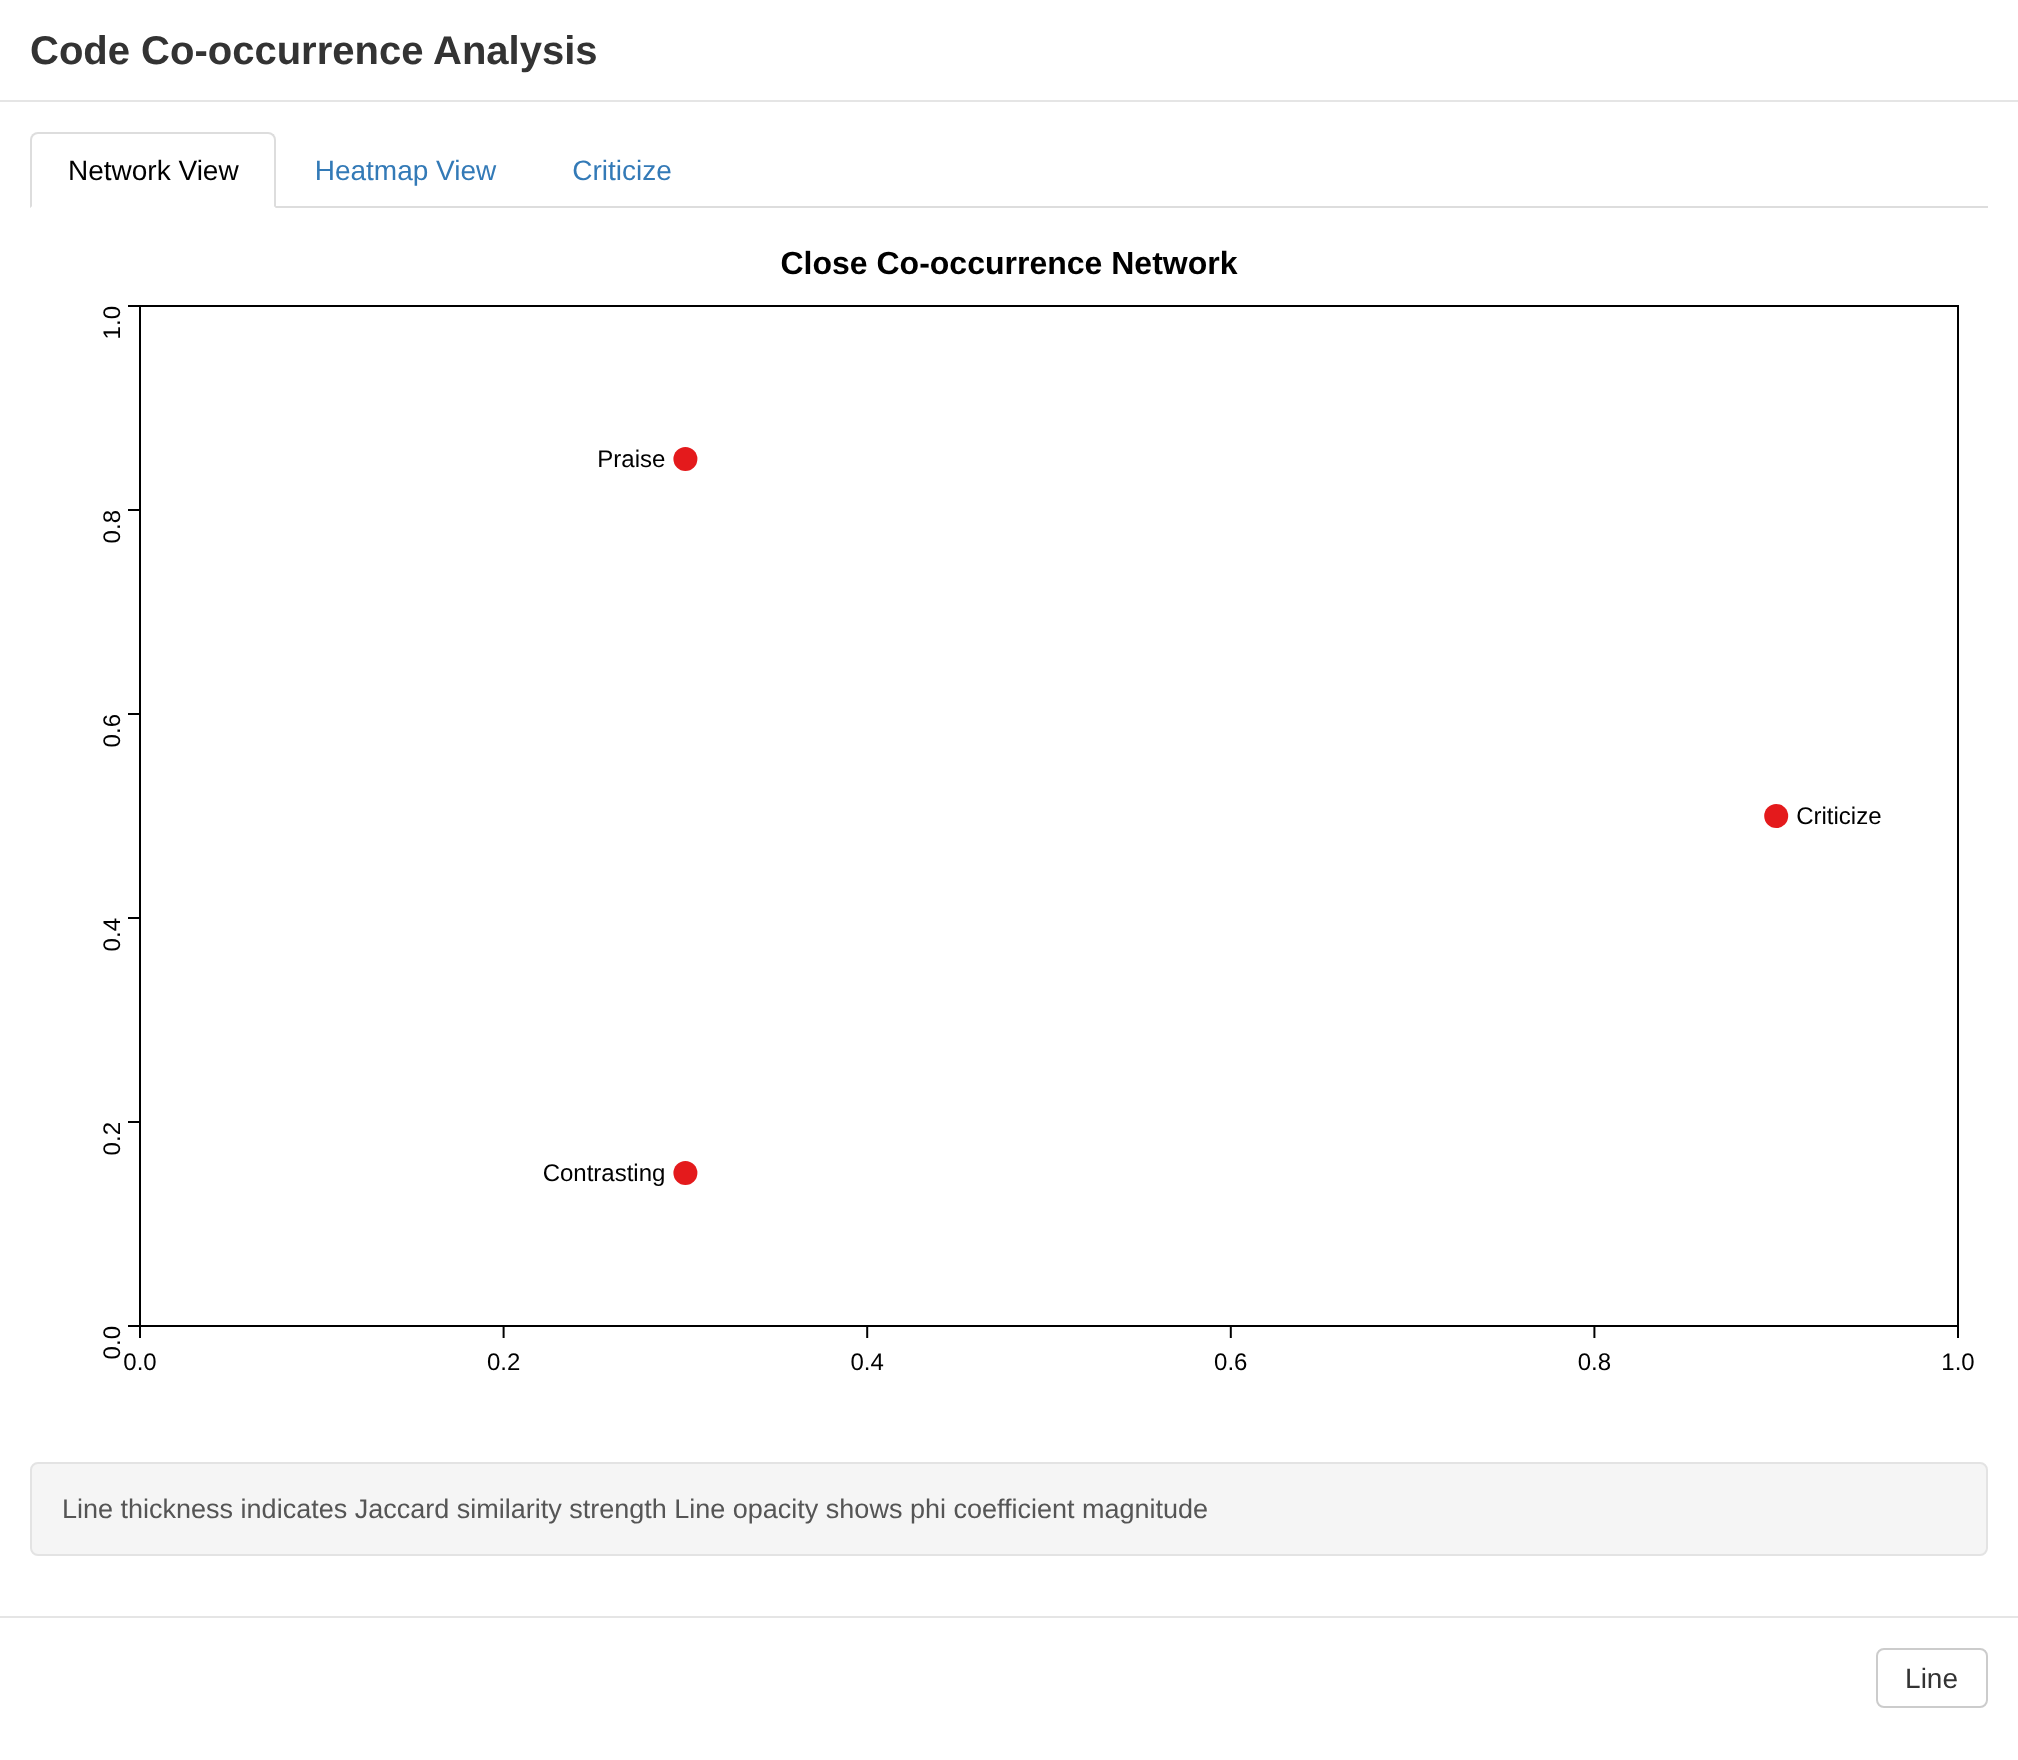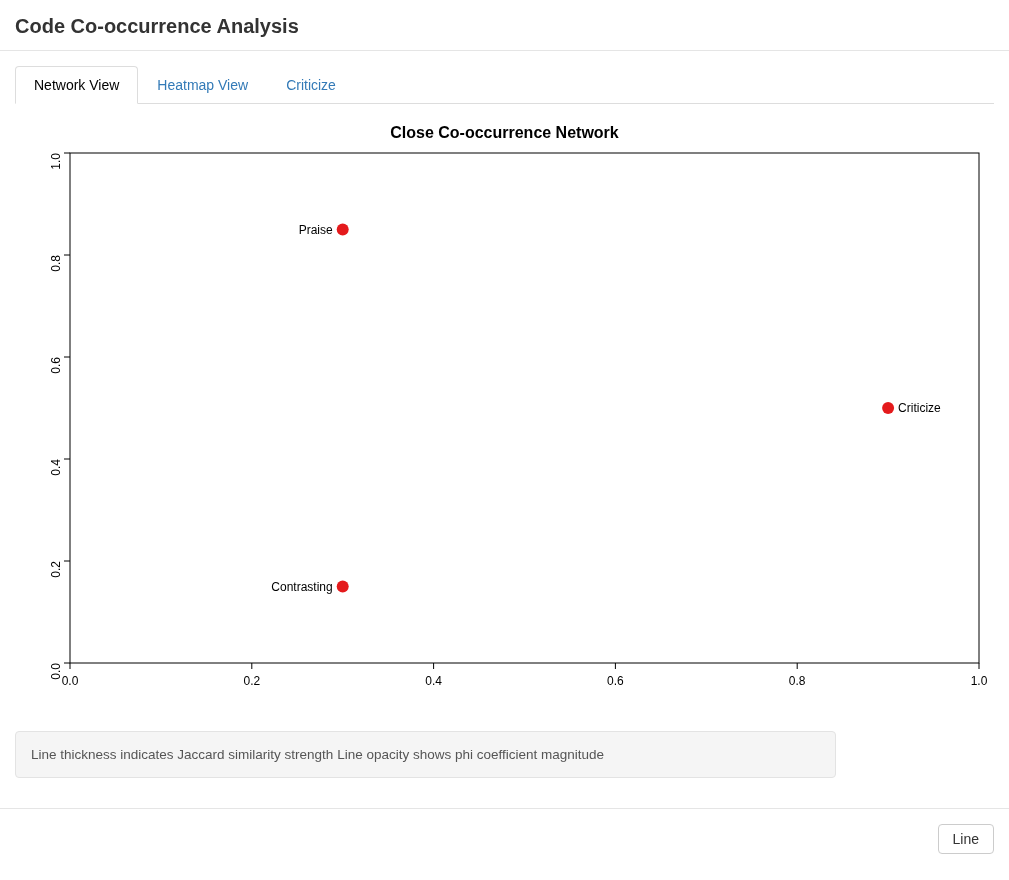--- a/index.html
+++ b/index.html
@@ -66,21 +66,21 @@
   }
   .well {
     background-color: #f5f5f5;
     border: 1px solid #e3e3e3;
     border-radius: 4px;
     padding: 15px;
     margin-top: 20px;
     font-size: 13.5px;
     color: #555;
     box-sizing: border-box;
-    width: 821px;
+    width: 979px;
   }
   .footer-hr {
     border: none;
     border-top: 1px solid #e5e5e5;
     margin: 15px 0 0 0;
   }
   .footer {
     padding: 15px;
     text-align: right;
   }

